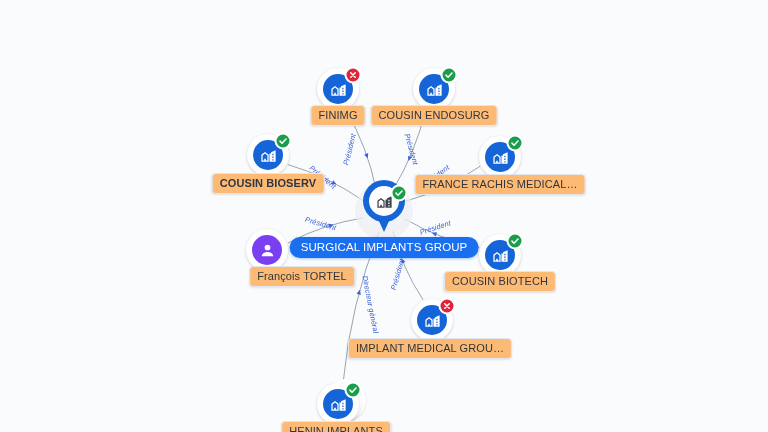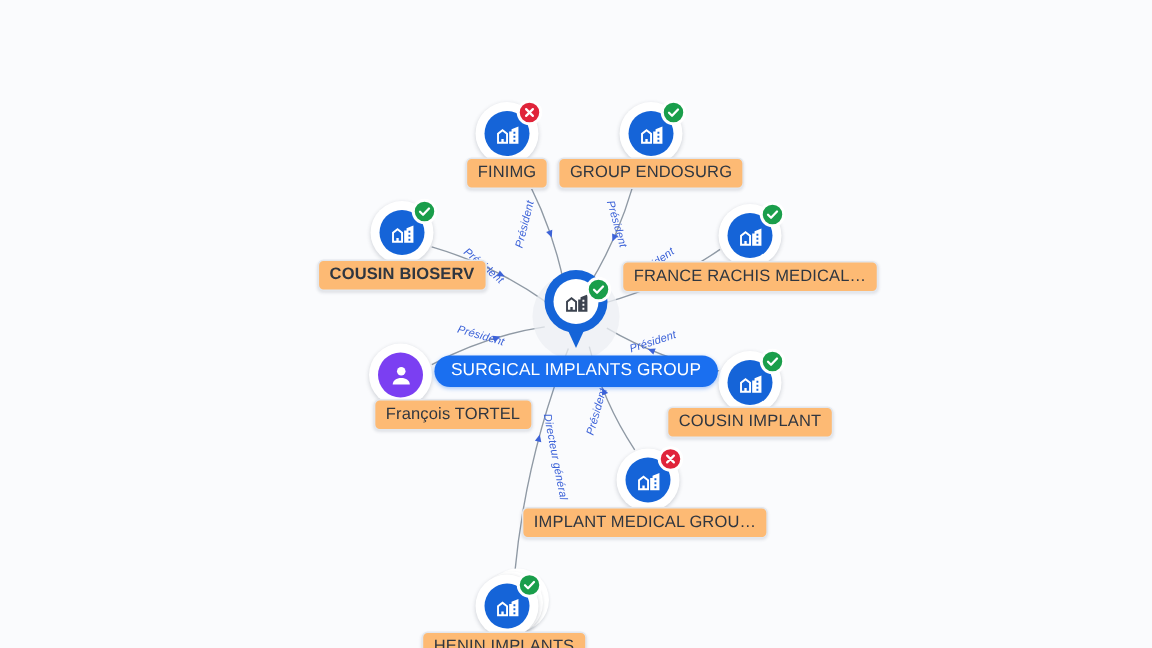--- a/index.html
+++ b/index.html
@@ -207,21 +207,21 @@
               <path fill="#ffffff" d="M13.2 20V9.6h2V7.8l5.8-2.4V20h-7.8zm3.6-1.6h1.6v-1.8h-1.6v1.8zm0-3.4h1.6v-1.8h-1.6V15zm0-3.4h1.6V9.8h-1.6v1.8z"></path>
             </svg>
           </div>
         </div>
         <div class="badge ok">
           <svg width="9" height="9" viewBox="0 0 12 12" aria-hidden="true">
             <path d="M2 6.2 L4.7 8.9 L10 3.3" stroke="#fff" stroke-width="2" fill="none" stroke-linecap="round" stroke-linejoin="round"></path>
           </svg>
         </div>
       </div>
-      <div class="label peripheral" style="left: 434px; top: 105px;">GROUP ENDOSURG</div>
+      <div class="label peripheral" style="left: 434px; top: 105px;">COUSIN ENDOSURG</div>
       <div class="node" style="left: 268px; top: 155px;">
         <div class="node-disc">
           <div class="node-inner">
             <svg width="19" height="19" viewBox="0 0 24 24" aria-hidden="true">
               <path fill="#ffffff" d="M3 20V11.2L7.6 7.6 12.2 11.2V20H3zm1.6-1.6h2V16h2v2.4h2v-6.4L7.6 9.6 4.6 12v6.4z"></path>
               <path fill="#ffffff" d="M13.2 20V9.6h2V7.8l5.8-2.4V20h-7.8zm3.6-1.6h1.6v-1.8h-1.6v1.8zm0-3.4h1.6v-1.8h-1.6V15zm0-3.4h1.6V9.8h-1.6v1.8z"></path>
             </svg>
           </div>
         </div>
         <div class="badge ok">
@@ -266,21 +266,21 @@
               <path fill="#ffffff" d="M13.2 20V9.6h2V7.8l5.8-2.4V20h-7.8zm3.6-1.6h1.6v-1.8h-1.6v1.8zm0-3.4h1.6v-1.8h-1.6V15zm0-3.4h1.6V9.8h-1.6v1.8z"></path>
             </svg>
           </div>
         </div>
         <div class="badge ok">
           <svg width="9" height="9" viewBox="0 0 12 12" aria-hidden="true">
             <path d="M2 6.2 L4.7 8.9 L10 3.3" stroke="#fff" stroke-width="2" fill="none" stroke-linecap="round" stroke-linejoin="round"></path>
           </svg>
         </div>
       </div>
-      <div class="label peripheral" style="left: 500px; top: 271px;">COUSIN IMPLANT</div>
+      <div class="label peripheral" style="left: 500px; top: 271px;">COUSIN BIOTECH</div>
       <div class="node" style="left: 432px; top: 320px;">
         <div class="node-disc">
           <div class="node-inner">
             <svg width="19" height="19" viewBox="0 0 24 24" aria-hidden="true">
               <path fill="#ffffff" d="M3 20V11.2L7.6 7.6 12.2 11.2V20H3zm1.6-1.6h2V16h2v2.4h2v-6.4L7.6 9.6 4.6 12v6.4z"></path>
               <path fill="#ffffff" d="M13.2 20V9.6h2V7.8l5.8-2.4V20h-7.8zm3.6-1.6h1.6v-1.8h-1.6v1.8zm0-3.4h1.6v-1.8h-1.6V15zm0-3.4h1.6V9.8h-1.6v1.8z"></path>
             </svg>
           </div>
         </div>
         <div class="badge bad">

